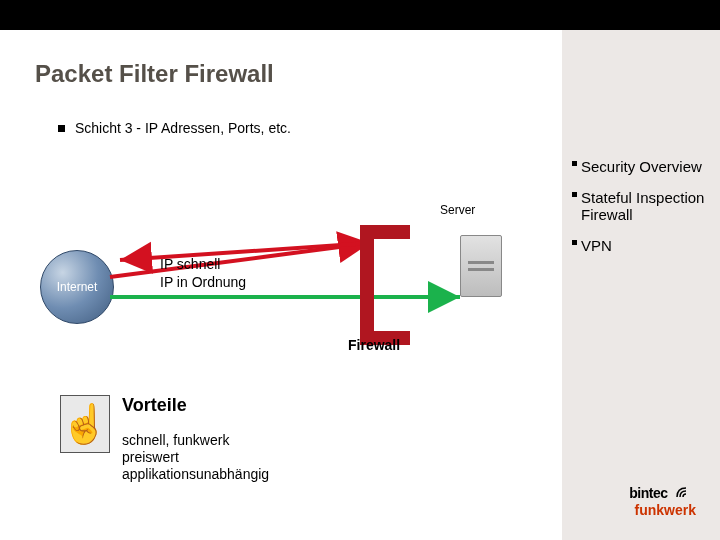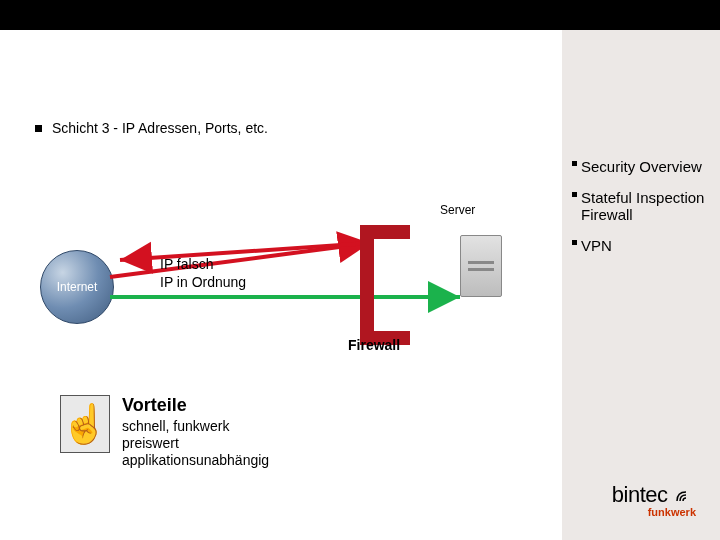--- a/index.html
+++ b/index.html
@@ -45,20 +45,21 @@
   }
   .bullets {
     position: absolute;
     top: 120px;
     left: 35px;
     font-size: 14px;
     color: #000;
   }
   .bullets .b {
     margin-bottom: 18px;
+    margin-left: 23px;
   }
   .sq {
     display: inline-block;
     width: 7px;
     height: 7px;
     background: #000;
     margin-right: 6px;
     vertical-align: 1px;
   }
   
@@ -200,58 +201,59 @@
     display: flex;
     align-items: center;
     justify-content: center;
     font-size: 38px;
     color: #222;
     margin-right: 12px;
   }
   .vorteile-text .vt-title {
     font-size: 18px;
     font-weight: bold;
-    margin-bottom: 2px;
+    margin-bottom: 16px;
   }
   .vorteile-text .vt-line {
     font-size: 14px;
     line-height: 17px;
   }
   
   .logo {
     position: absolute;
     right: 24px;
     bottom: 22px;
     color: #000;
     text-align: right;
   }
   .logo .brand {
-    font-size: 22px;
-    font-weight: normal;
+    font-size: 14px;
+    font-weight: bold;
     letter-spacing: -0.5px;
   }
   .logo .sub {
-    font-size: 11px;
+    font-size: 14px;
     color: #c30;
     font-weight: bold;
     margin-top: -2px;
   }
   .logo .wave {
     display: inline-block;
     vertical-align: -2px;
     margin-left: 2px;
   }
 </style>
 </head>
 <body>
 
 <div class="slide">
   <div class="top-stripe"></div>
   <div class="right-col"></div>
 
+  <div class="title">Packet Filter Firewall</div>
 
   <div class="bullets">
     <div class="b">
       <span class="sq"></span>
       <span>Schicht 3 - IP Adressen, Ports, etc.</span>
     </div>
   </div>
 
   <div class="side-nav">
     <div class="item">
@@ -283,21 +285,21 @@
         </marker>
       </defs>
 
       <path d="M70,82 L330,48" stroke="#d31120" stroke-width="4" fill="none" marker-end="url(#ah-red)"></path>
       <path d="M330,48 L80,65" stroke="#d31120" stroke-width="4" fill="none" marker-end="url(#ah-red)"></path>
 
       <line x1="70" y1="102" x2="420" y2="102" stroke="#1bb24c" stroke-width="4" marker-end="url(#ah-green)"></line>
     </svg>
 
     <div class="arrow-labels">
-      <div>IP falsch</div>
+      <div>IP schnell</div>
       <div>IP in Ordnung</div>
     </div>
 
     <div class="firewall">
       <div class="bar-top"></div>
       <div class="bar-left"></div>
       <div class="bar-bot"></div>
     </div>
     <div class="firewall-label">Firewall</div>
 

